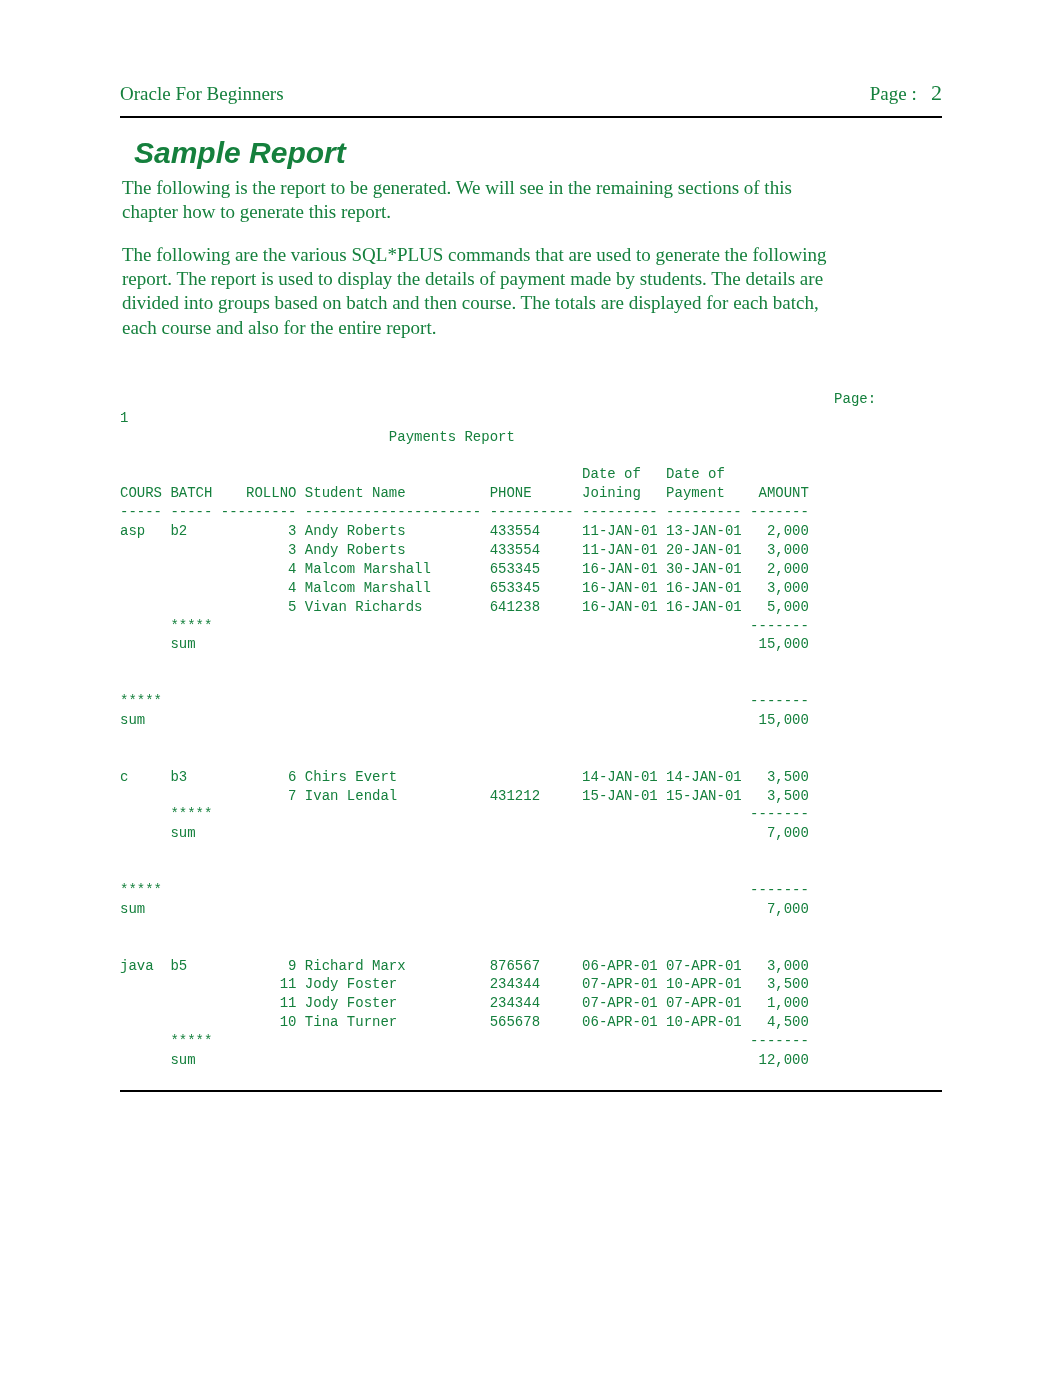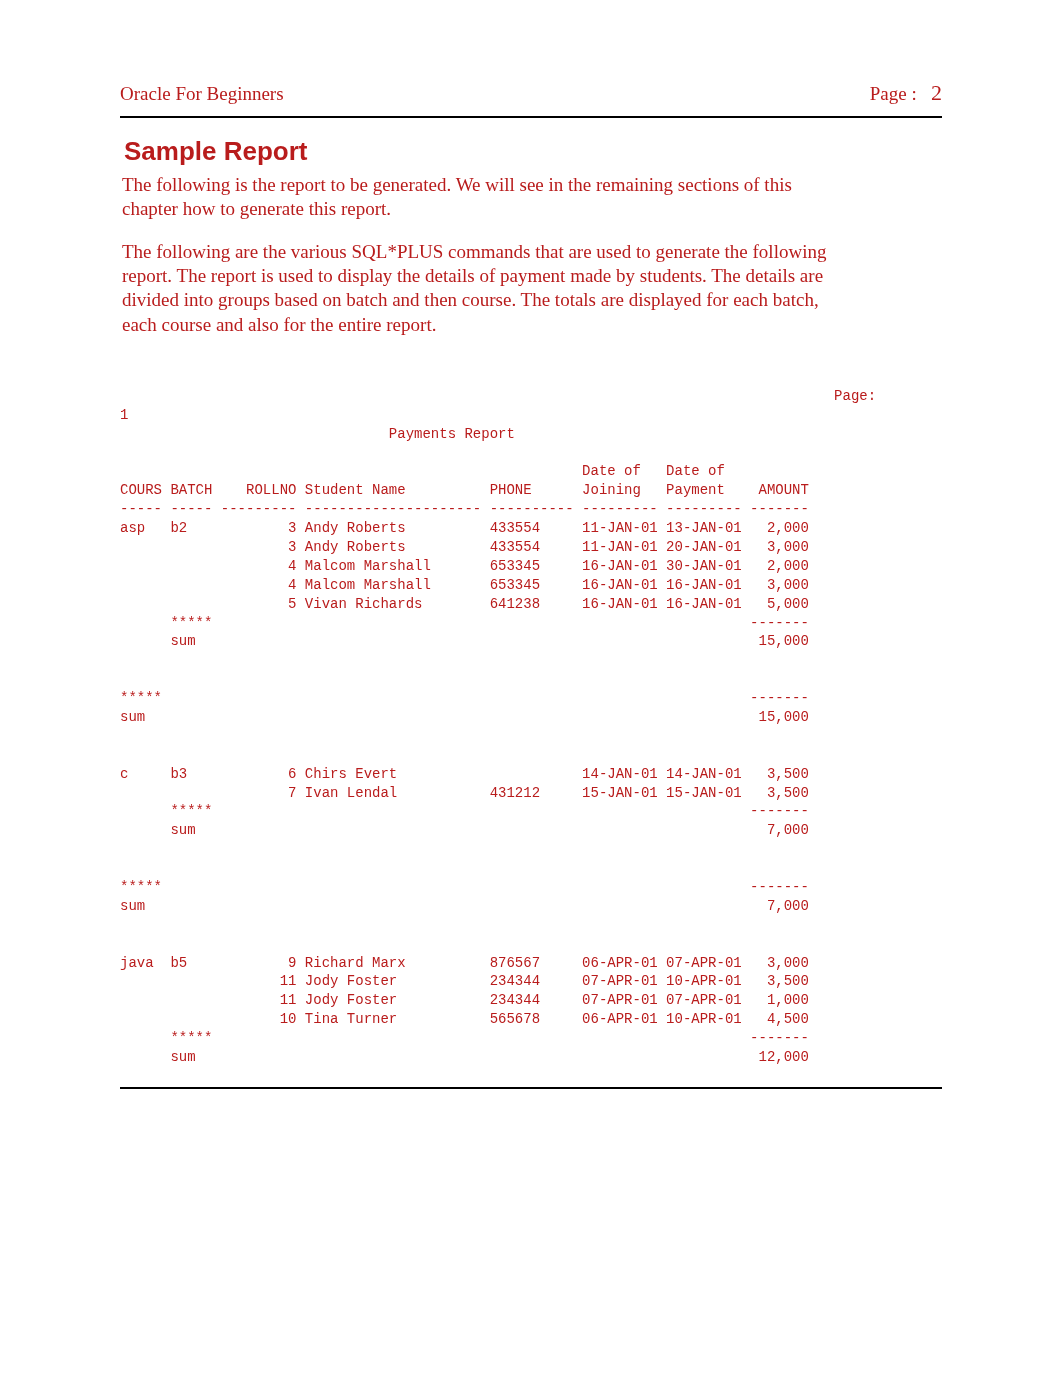--- a/index.html
+++ b/index.html
@@ -7,43 +7,44 @@
     padding: 0;
     background: #fff;
     width: 1062px;
   }
   .page {
     width: 1062px;
     min-height: 1376px;
     padding: 80px 120px 28px 120px;
     box-sizing: border-box;
     font-family: "Times New Roman", Times, serif;
-    color: #b91c1c;
+    color: #15803d;
     position: relative;
   }
   .header-row {
     display: flex;
     justify-content: space-between;
     align-items: baseline;
     font-size: 19px;
     margin-bottom: 10px;
   }
   .page-num {
     font-size: 22px;
   }
   .rule {
     border: none;
     border-top: 2px solid #000;
     margin: 4px 0 18px 0;
   }
   h2.sample {
     font-family: Arial, Helvetica, sans-serif;
     font-weight: bold;
-    font-size: 26px;
-    margin: 0 0 6px 4px;
+    font-size: 30px;
+    margin: 0 0 6px 14px;
+    font-style: italic;
   }
   .body-text {
     font-size: 19px;
     line-height: 1.28;
     margin: 0 0 18px 2px;
     max-width: 720px;
   }
   pre.report {
     font-family: "Courier New", Courier, monospace;
     font-size: 14px;

